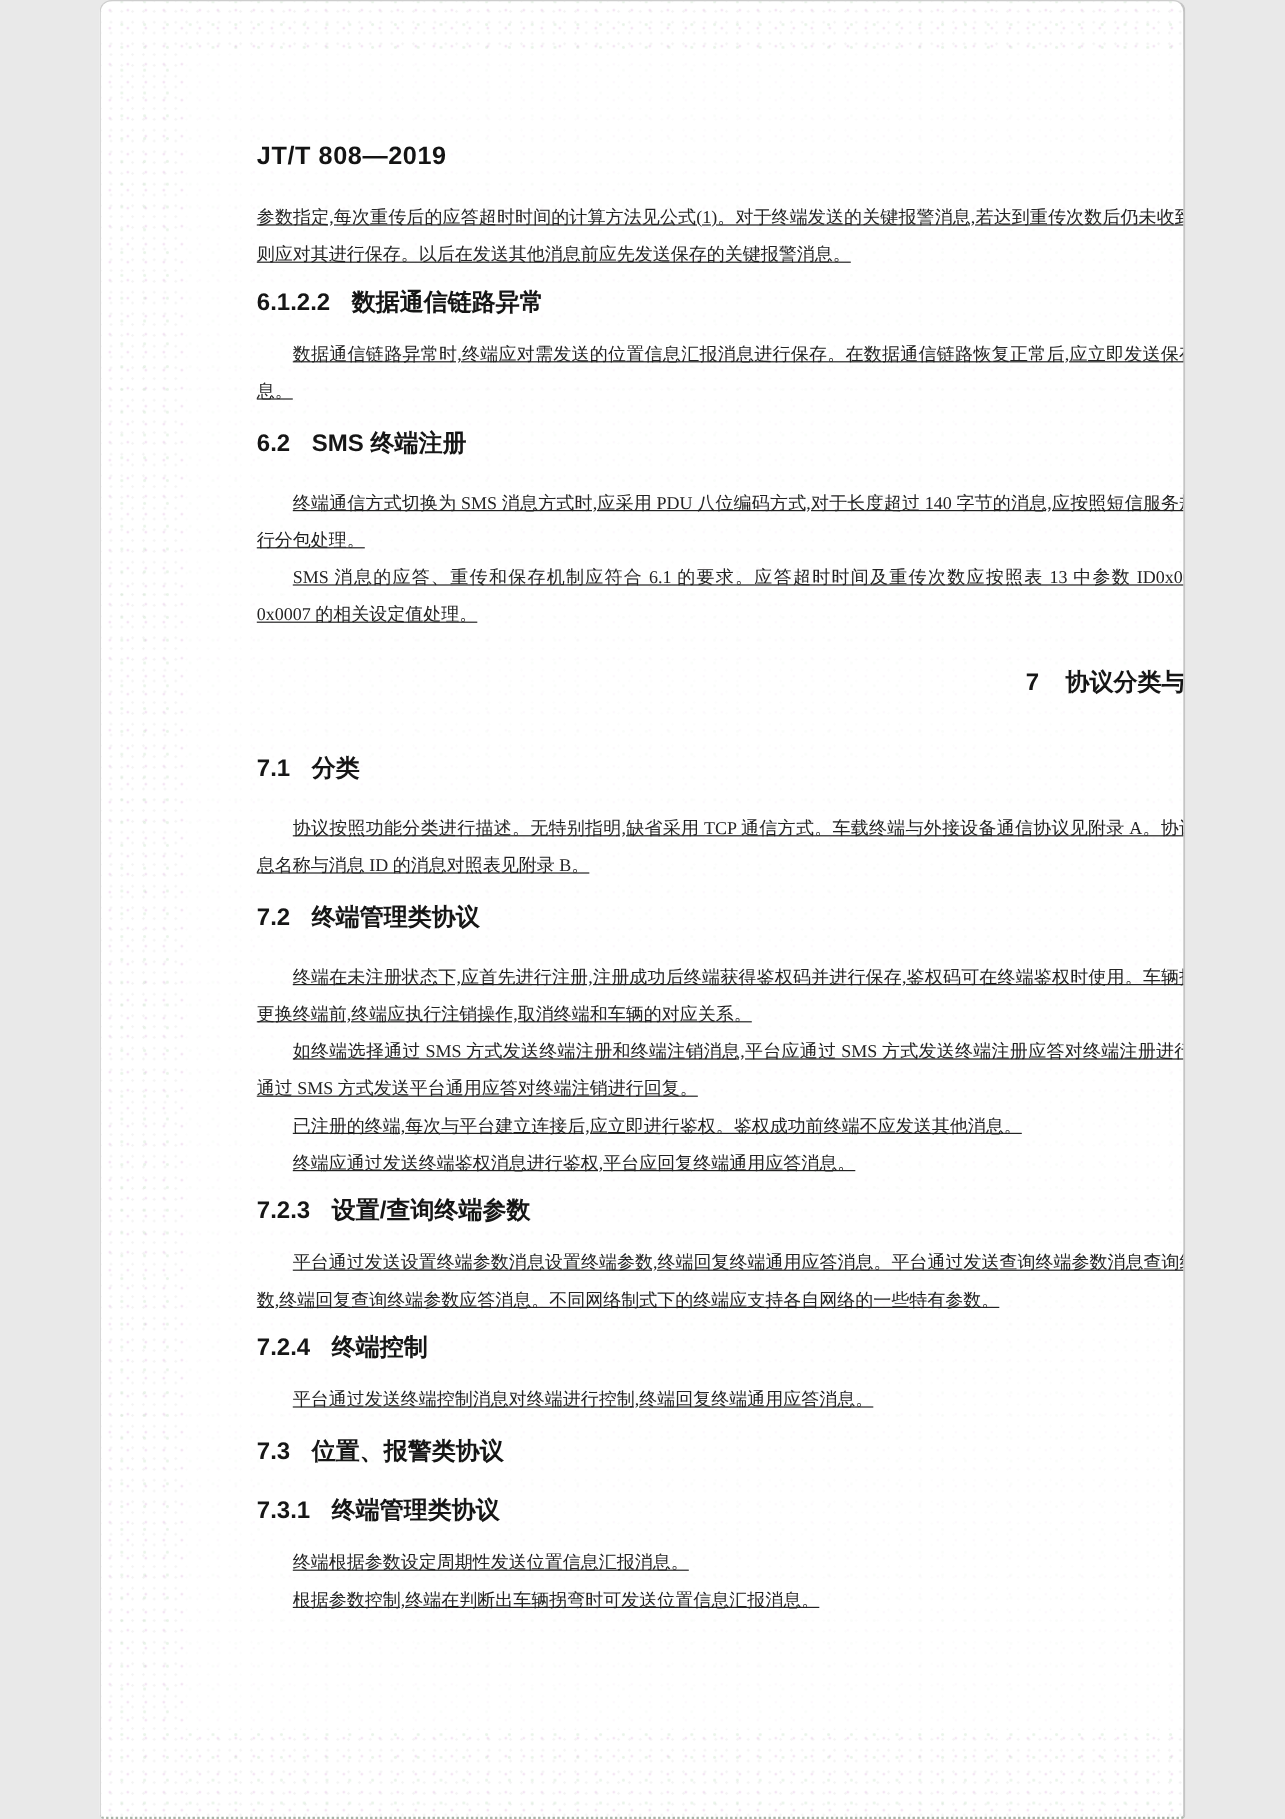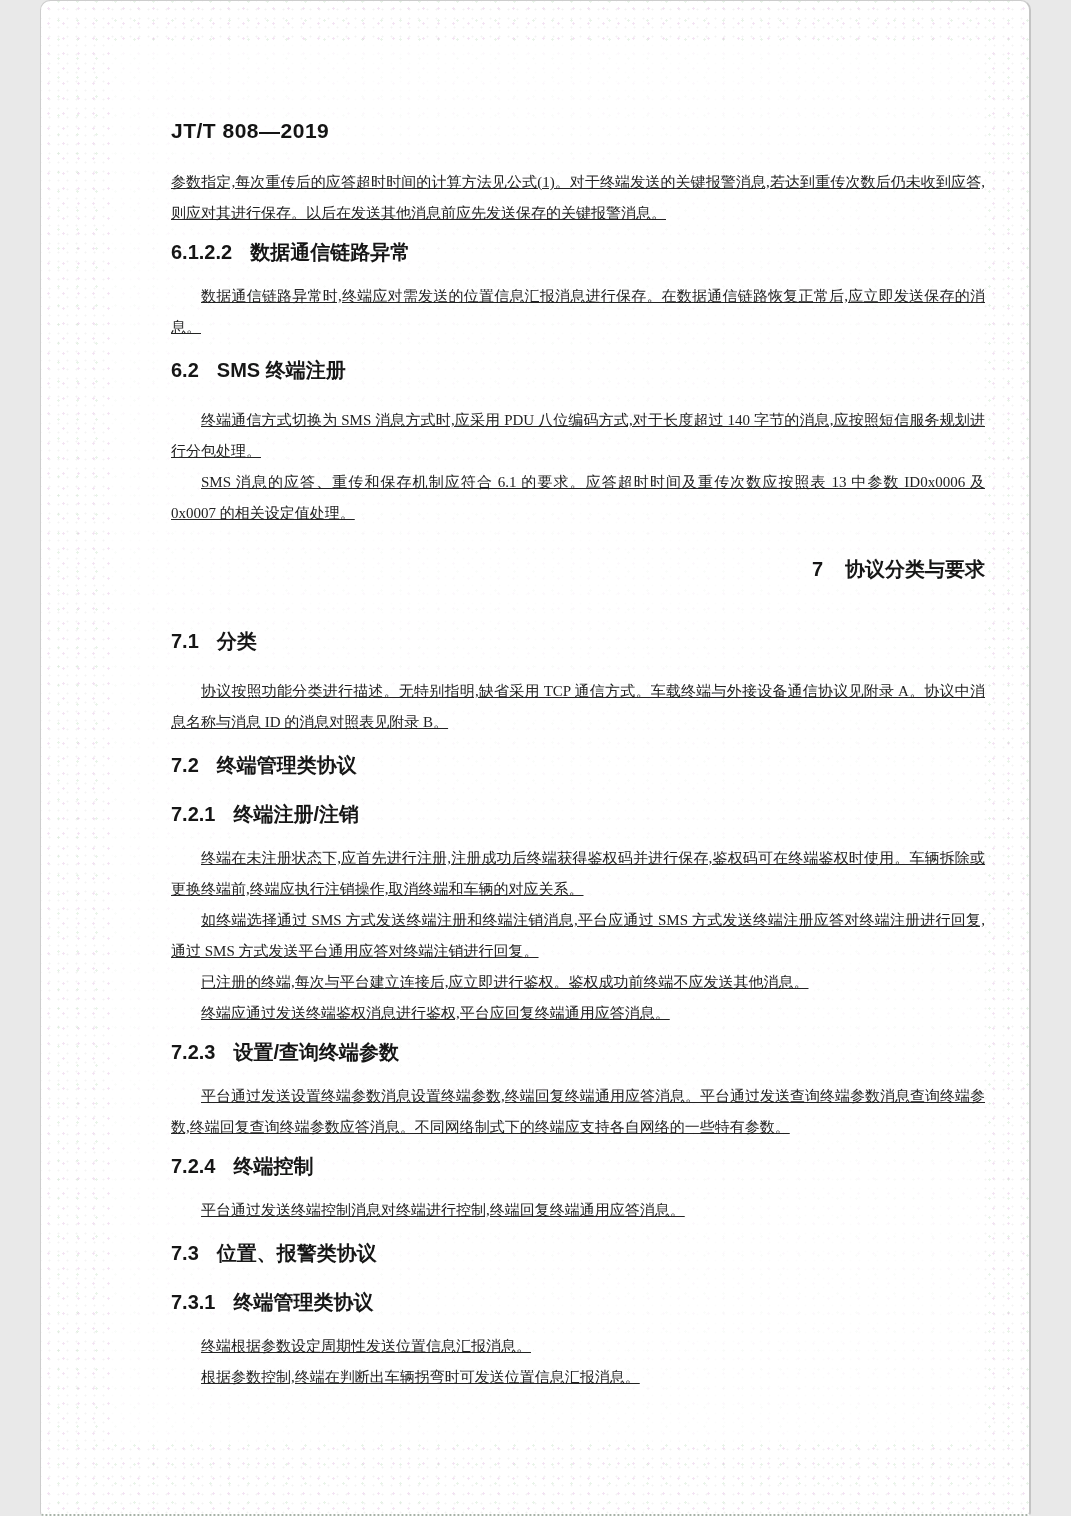--- a/index.html
+++ b/index.html
@@ -1,20 +1,20 @@
 <!DOCTYPE html>
 <html lang="zh"><head>
 <meta charset="utf-8">
 <style>
   * { box-sizing: border-box; }
   html, body { margin: 0; padding: 0; background: #e9e9e9; }
 
   .page {
     position: relative;
-    width: 991px;
+    width: 905px;
     height: 1516px;
     margin: 0 auto;
     background-color: #ffffff;
     background-image:
       radial-gradient(rgba(214,158,214,0.28) 1px, transparent 1.4px),
       radial-gradient(rgba(164,208,164,0.24) 1px, transparent 1.4px),
       radial-gradient(rgba(170,170,170,0.14) 0.8px, transparent 1.2px);
     background-size: 15px 15px, 19px 19px, 9px 9px;
     background-position: 0 0, 8px 10px, 4px 4px;
     border: 1.5px solid #cdcdcd;
@@ -108,23 +108,20 @@
     <div class="h2">
       <span class="num">7.1</span><span class="ttl">分类</span>
     </div>
 
     <p class="para indent">协议按照功能分类进行描述。无特别指明,缺省采用 TCP 通信方式。车载终端与外接设备通信协议见附录 A。协议中消息名称与消息 ID 的消息对照表见附录 B。</p>
 
     <div class="h2">
       <span class="num">7.2</span><span class="ttl">终端管理类协议</span>
     </div>
 
-    <div class="h3">
-      <span class="num">7.2.1</span><span class="ttl">终端注册/注销</span>
-    </div>
 
     <p class="para indent">终端在未注册状态下,应首先进行注册,注册成功后终端获得鉴权码并进行保存,鉴权码可在终端鉴权时使用。车辆拆除或更换终端前,终端应执行注销操作,取消终端和车辆的对应关系。</p>
     <p class="para indent">如终端选择通过 SMS 方式发送终端注册和终端注销消息,平台应通过 SMS 方式发送终端注册应答对终端注册进行回复,通过 SMS 方式发送平台通用应答对终端注销进行回复。</p>
 
 
     <p class="para indent">已注册的终端,每次与平台建立连接后,应立即进行鉴权。鉴权成功前终端不应发送其他消息。</p>
     <p class="para indent">终端应通过发送终端鉴权消息进行鉴权,平台应回复终端通用应答消息。</p>
 
     <div class="h3">
       <span class="num">7.2.3</span><span class="ttl">设置/查询终端参数</span>

